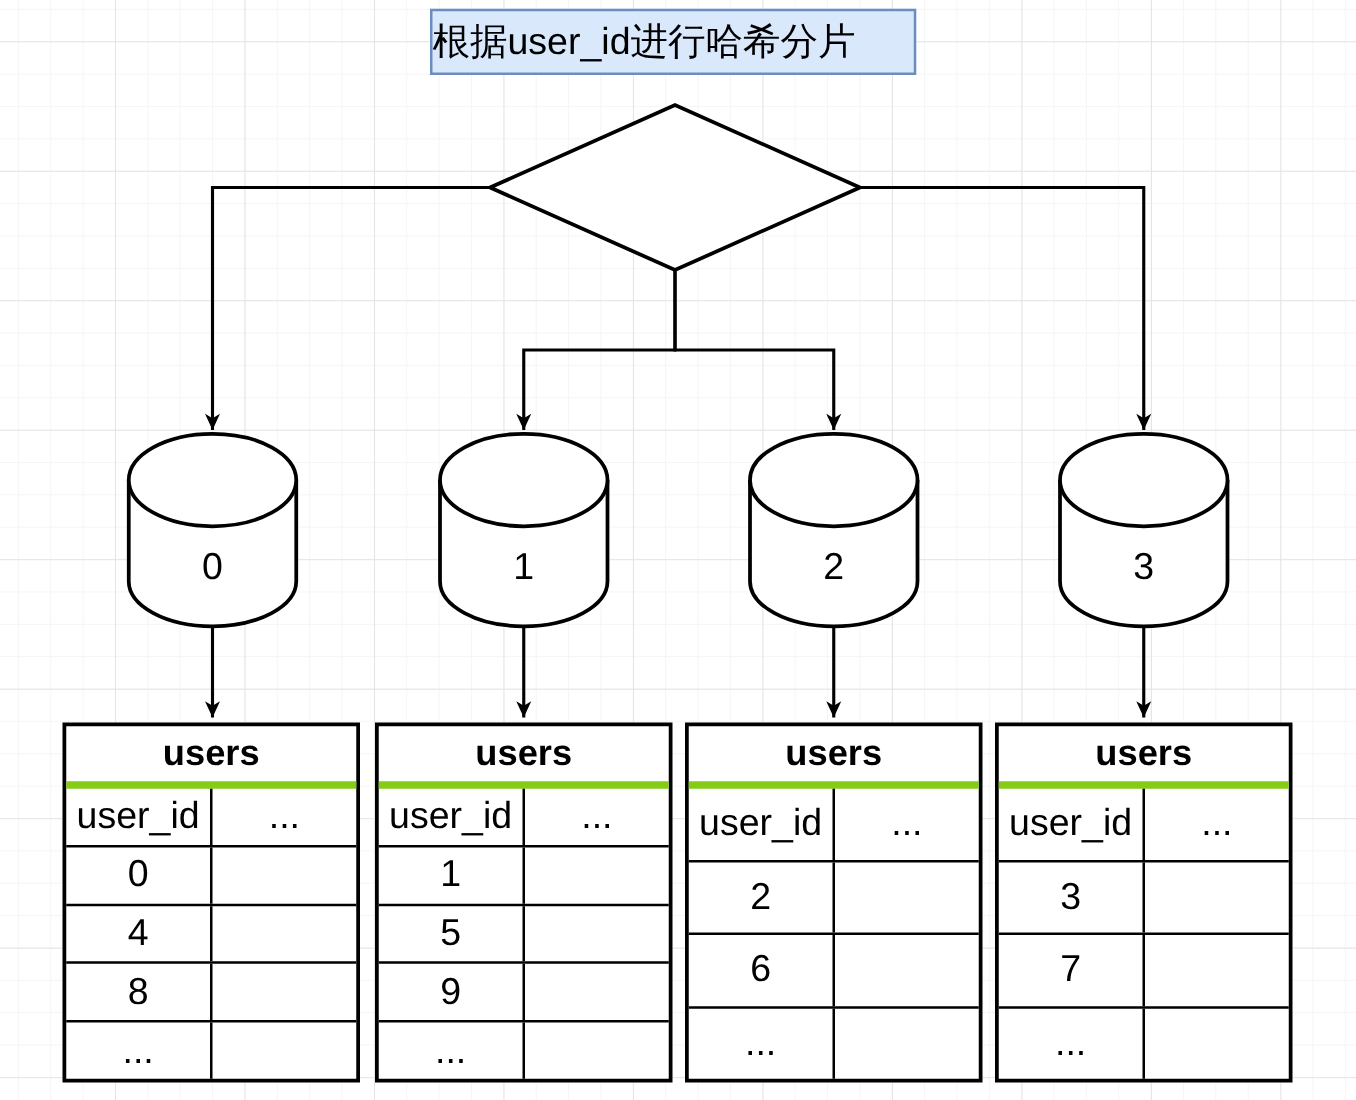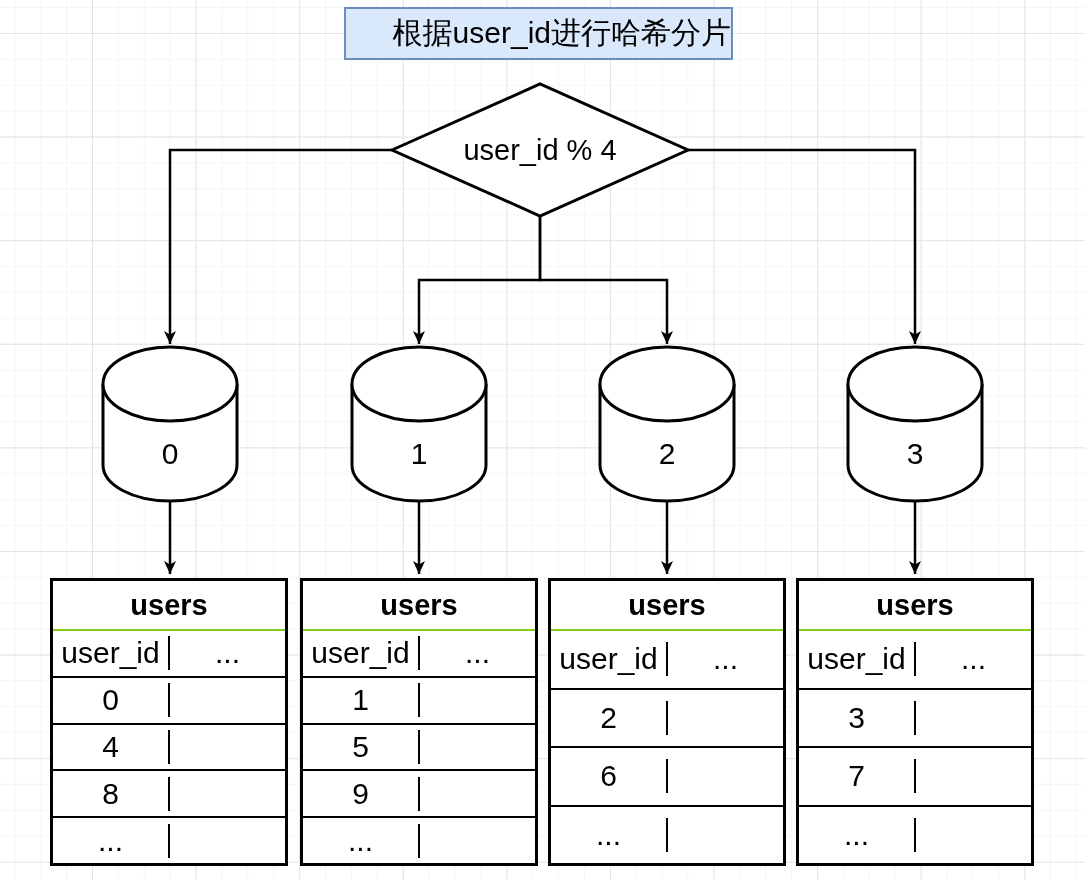--- a/index.html
+++ b/index.html
@@ -21,21 +21,21 @@
     background-position: 92px 33px, 92px 33px, 14.3px 7.1px, 14.3px 7.1px;
   }
   .svg-layer { position: absolute; left: 0; top: 0; }
 
   .title-box {
     position: absolute;
     left: 344px; top: 7px;
     width: 389px; height: 53px;
     background: #dae8fc;
     border: 2px solid #6c8ebf;
-    display: flex; align-items: center; justify-content: flex-end;
+    display: flex; align-items: center; justify-content: flex-start;
     font-size: 30px;
   }
   .diamond-label {
     position: absolute;
     left: 392px; top: 84px;
     width: 296px; height: 132px;
     display: flex; align-items: center; justify-content: center;
     font-size: 29px;
   }
   .cyl-label {
@@ -48,25 +48,25 @@
   .users-table {
     position: absolute;
     top: 578px;
     width: 238px; height: 288px;
     background: #ffffff;
     border: 3px solid #000000;
     display: flex; flex-direction: column;
   }
   .t-title {
     flex: 0 0 50px;
-    border-bottom: 2px solid #84cc16;
+    border-bottom: 6px solid #84cc16;
     display: flex; align-items: center; justify-content: center;
     font-weight: bold; font-size: 29px;
   }
-  .t-row { flex: 1 1 0; display: flex; border-bottom: 2px solid #000000; align-items: center; }
+  .t-row { flex: 1 1 0; display: flex; border-bottom: 2px solid #000000; }
   .t-row:last-child { border-bottom: none; }
   .t-cell {
     flex: 1 1 0;
     display: flex; align-items: center; justify-content: center;
     font-size: 30px;
   }
   .t-cell:first-child { border-right: 2px solid #000000; }
 </style>
 </head>
 <body>
@@ -111,21 +111,20 @@
       <polyline points="419,502 419,574" marker-end="url(#arrow)"></polyline>
       <polyline points="667,502 667,574" marker-end="url(#arrow)"></polyline>
       <polyline points="915,502 915,574" marker-end="url(#arrow)"></polyline>
     </g>
   </svg>
 
   <div class="title-box">
     <span>根据user_id进行哈希分片</span>
   </div>
 
-  <div class="diamond-label">user_id % 4</div>
 
   <div class="cyl-label" style="left:103px">0</div>
   <div class="cyl-label" style="left:352px">1</div>
   <div class="cyl-label" style="left:600px">2</div>
   <div class="cyl-label" style="left:848px">3</div>
 
   <div class="users-table" style="left:50px">
     <div class="t-title">users</div>
     <div class="t-row">
       <div class="t-cell">user_id</div>

